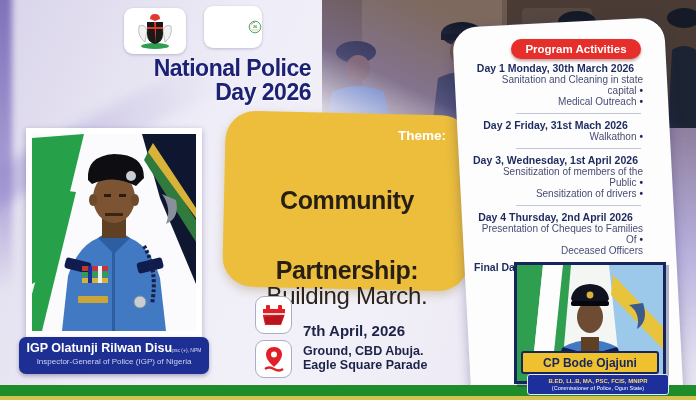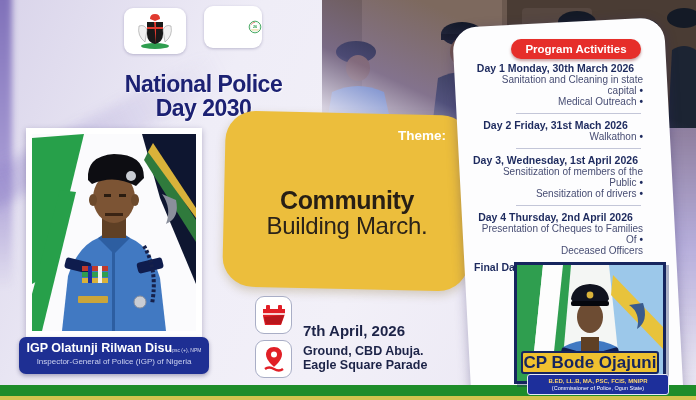--- a/index.html
+++ b/index.html
@@ -19,21 +19,21 @@
     filter:blur(7px);}
   
   .photo-strip{position:absolute;left:322px;top:0;width:374px;height:128px;}
   .photo-fade{position:absolute;left:322px;top:0;width:374px;height:132px;
     background:linear-gradient(205deg,rgba(233,230,243,0) 42%,rgba(139,127,199,.45) 72%,rgba(231,228,242,.95) 94%);}
   
   .logo-box{position:absolute;background:#fff;border-radius:9px;box-shadow:0 1px 3px rgba(40,30,90,.25);
     display:flex;align-items:center;justify-content:center;}
   .logo1{left:124px;top:8px;width:62px;height:46px;}
   .logo2{left:204px;top:6px;width:58px;height:42px;padding-left:44px;}
-  .title{position:absolute;left:96px;top:72px;width:215px;text-align:center;color:#1c2173;
+  .title{position:absolute;left:96px;top:56px;width:215px;text-align:right;color:#1c2173;
     font-weight:800;font-size:23px;line-height:24px;letter-spacing:-.5px;
     text-shadow:1px 1px 0 rgba(255,255,255,.55);}
   
   .igp-photo{position:absolute;left:26px;top:128px;width:176px;height:209px;background:#fdfdfe;
     border:6px solid #fff;box-shadow:0 2px 6px rgba(40,30,90,.3);}
   .igp-caption{position:absolute;left:19px;top:337px;width:190px;height:37px;background:#1e2f93;
     border-radius:7px;color:#fff;text-align:center;padding-top:4px;box-shadow:0 2px 4px rgba(30,25,80,.35);}
   .igp-name{font-size:12.5px;font-weight:800;line-height:14px;white-space:nowrap;}
   .igp-suffix{font-size:5px;font-weight:400;color:#d9dcf2;}
   .igp-role{font-size:8px;color:#ccd2f0;line-height:10px;}
@@ -61,21 +61,21 @@
   .program-list{position:absolute;left:468px;top:63px;width:175px;}
   .day-group{margin-bottom:6px;}
   .day-title{font-size:10.5px;font-weight:800;color:#1d2a5e;text-align:center;line-height:11px;}
   .prog-item{font-size:10px;font-weight:500;color:#474d73;text-align:right;line-height:11px;}
   .bullet{color:#1d2a5e;font-weight:800;margin-left:3px;}
   .day-divider{height:1px;background:#c3c6d8;width:125px;margin:5px 2px 6px auto;}
   
   .cp-photo{position:absolute;left:514px;top:262px;width:152px;height:122px;background:#fff;
     border:3px solid #16255e;box-shadow:3px 3px 0 rgba(22,37,94,.35);}
   .cp-banner{position:absolute;left:521px;top:351px;width:138px;height:23px;background:#f0c12f;
-    border:2px solid #16255e;border-radius:3px;color:#16255e;font-size:17px;font-weight:800;
+    border:2px solid #16255e;border-radius:3px;color:#16255e;font-size:12px;font-weight:800;
     display:flex;align-items:center;justify-content:center;}
   .cp-caption{position:absolute;left:527px;top:374px;width:142px;height:21px;background:#1d2f9b;
     border:1px solid #e8e8f4;border-radius:3px;text-align:center;padding-top:3px;}
   .cp-cred{font-size:6px;font-weight:700;color:#ffd76e;line-height:7px;}
   .cp-role{font-size:5.5px;color:#fff;line-height:7px;}
   
   .stripe-green{position:absolute;left:0;top:385px;width:696px;height:11px;background:#1e8c2a;z-index:5;}
   .stripe-yellow{position:absolute;left:0;top:396px;width:696px;height:4px;background:#d2c44e;z-index:5;}
   .z-top{z-index:6;}
 </style>
@@ -131,21 +131,21 @@
       <circle cx="24" cy="22" r="20" fill="#fff" stroke="#2f9e4f" stroke-width="3"></circle>
       <circle cx="24" cy="22" r="16" fill="#fff" stroke="#bcd9c5" stroke-width="1"></circle>
       <text x="24" y="27" text-anchor="middle" font-family="Liberation Sans, sans-serif" font-size="13" font-weight="bold" fill="#2f9e4f">26</text>
       <path d="M10 14 q6 -8 14 -8" stroke="#e03a2f" stroke-width="2" fill="none"></path>
       <path d="M12 32 h24" stroke="#d9b23a" stroke-width="2" fill="none"></path>
     </svg>
   </div>
 
   <div class="title">
     <div>National Police</div>
-    <div>Day 2030</div>
+    <div>Day 2026</div>
   </div>
 
   <div class="igp-photo">
     <svg width="164" height="197" viewBox="0 0 164 197">
       <rect width="164" height="197" fill="#fbfbfd"></rect>
 
       <path d="M0 4 L52 0 L18 140 L0 150 Z" fill="#27a04a"></path>
       <path d="M0 160 L28 56 L44 58 L10 197 L0 197 Z" fill="#27a04a"></path>
 
       <path d="M110 0 L164 0 L164 150 L128 64 Z" fill="#0e1630"></path>
@@ -186,20 +186,21 @@
   </div>
   <div class="igp-caption">
     <div class="igp-name"><span>IGP Olatunji Rilwan Disu</span><span class="igp-suffix">psc (+), NPM</span></div>
     <div class="igp-role">Inspector-General of Police (IGP) of Nigeria</div>
   </div>
 
   <div class="theme-card"></div>
   <div class="theme-content">
     <div class="theme-label">Theme:</div>
     <div class="theme-l1">Community</div>
+    <div class="theme-l1">Partnership:</div>
     <div class="theme-l3">Building March.</div>
   </div>
 
   <div class="info-icon-box cal-box">
     <svg width="26" height="24" viewBox="0 0 26 24">
       <rect x="5" y="2" width="4" height="5" rx="1" fill="#e11f26"></rect>
       <rect x="17" y="2" width="4" height="5" rx="1" fill="#e11f26"></rect>
       <path d="M2 6 h22 v5 l-4 11 H4 L2 13 Z" fill="#e11f26"></path>
       <path d="M2 11 h22" stroke="#fff" stroke-width="1.6"></path>
       <path d="M3 14 L23 12 L20 21 H5 Z" fill="#b8161c"></path>

